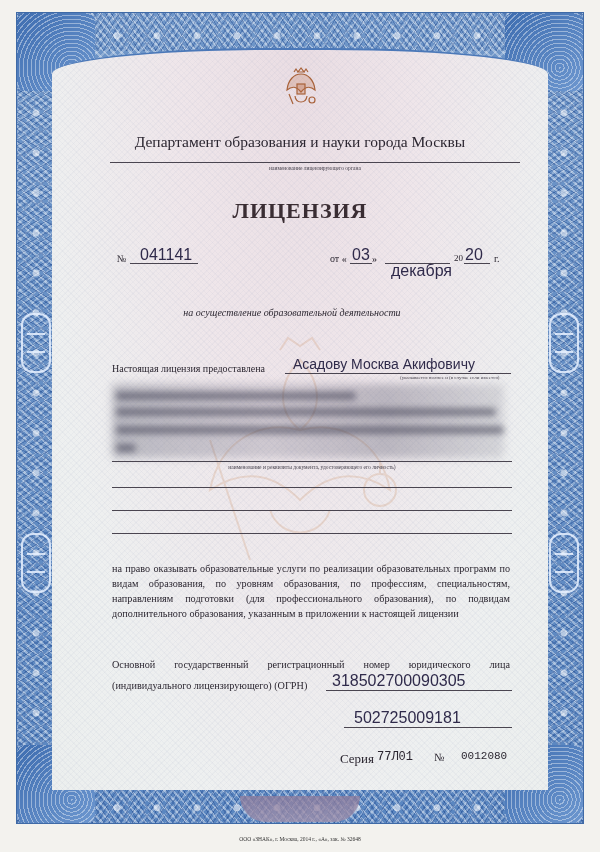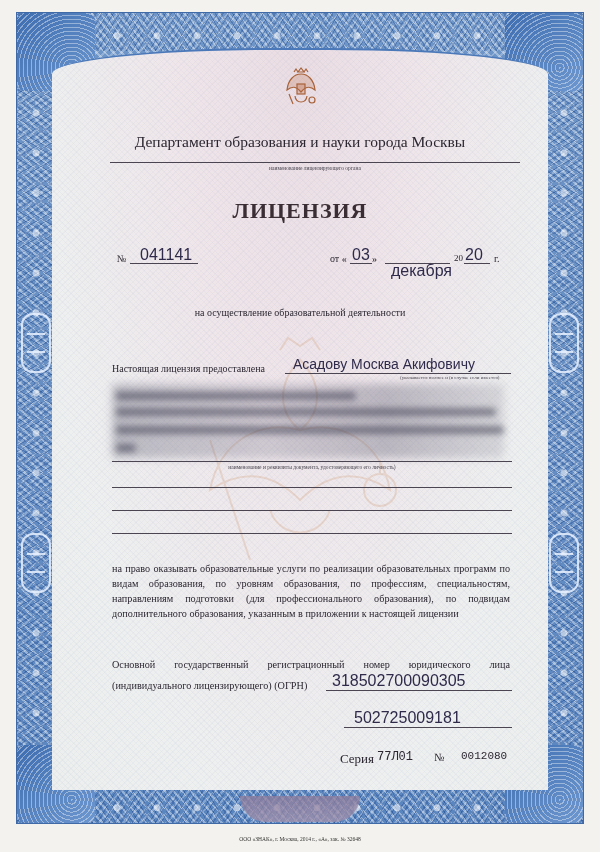--- a/index.html
+++ b/index.html
@@ -174,21 +174,21 @@
   <div class="abs hand" style="left:352px; top:246px;">03</div>
   <div class="abs small" style="left:372px; top:253px;">»</div>
   <div class="rule" style="left:350px; width:22px; top:263px;"></div>
   <div class="abs hand" style="left:391px; top:246px;margin-top:16px;">декабря</div>
   <div class="rule" style="left:385px; width:65px; top:263px;"></div>
   <div class="abs small" style="left:454px; top:253px; font-size:9px;">20</div>
   <div class="abs hand" style="left:465px; top:246px;">20</div>
   <div class="rule" style="left:464px; width:26px; top:263px;"></div>
   <div class="abs small" style="left:494px; top:253px;">г.</div>
 
-  <div class="abs small" style="left:100px; width:400px; top:307px; text-align:center;">на осуществление образовательной деятельности</div>
+  <div class="abs small" style="left:92px; width:400px; top:307px; text-align:center;font-style:italic;">на осуществление образовательной деятельности</div>
 
   <div class="abs small" style="left:112px; top:363px;">Настоящая лицензия предоставлена</div>
   <div class="abs hand" style="left:293px; top:356px; font-size:14px;">Асадову Москва Акифовичу</div>
   <div class="rule" style="left:285px; width:226px; top:373px;"></div>
   <div class="abs tiny" style="left:400px; top:375px; font-size:5px;">(указывается полное и (в случае если имеется)</div>
 
   <div class="blur-block"></div>
   <div class="blur-line" style="left:116px; top:392px; width:240px;"></div>
   <div class="blur-line" style="left:116px; top:408px; width:380px;"></div>
   <div class="blur-line" style="left:116px; top:426px; width:388px;"></div>

